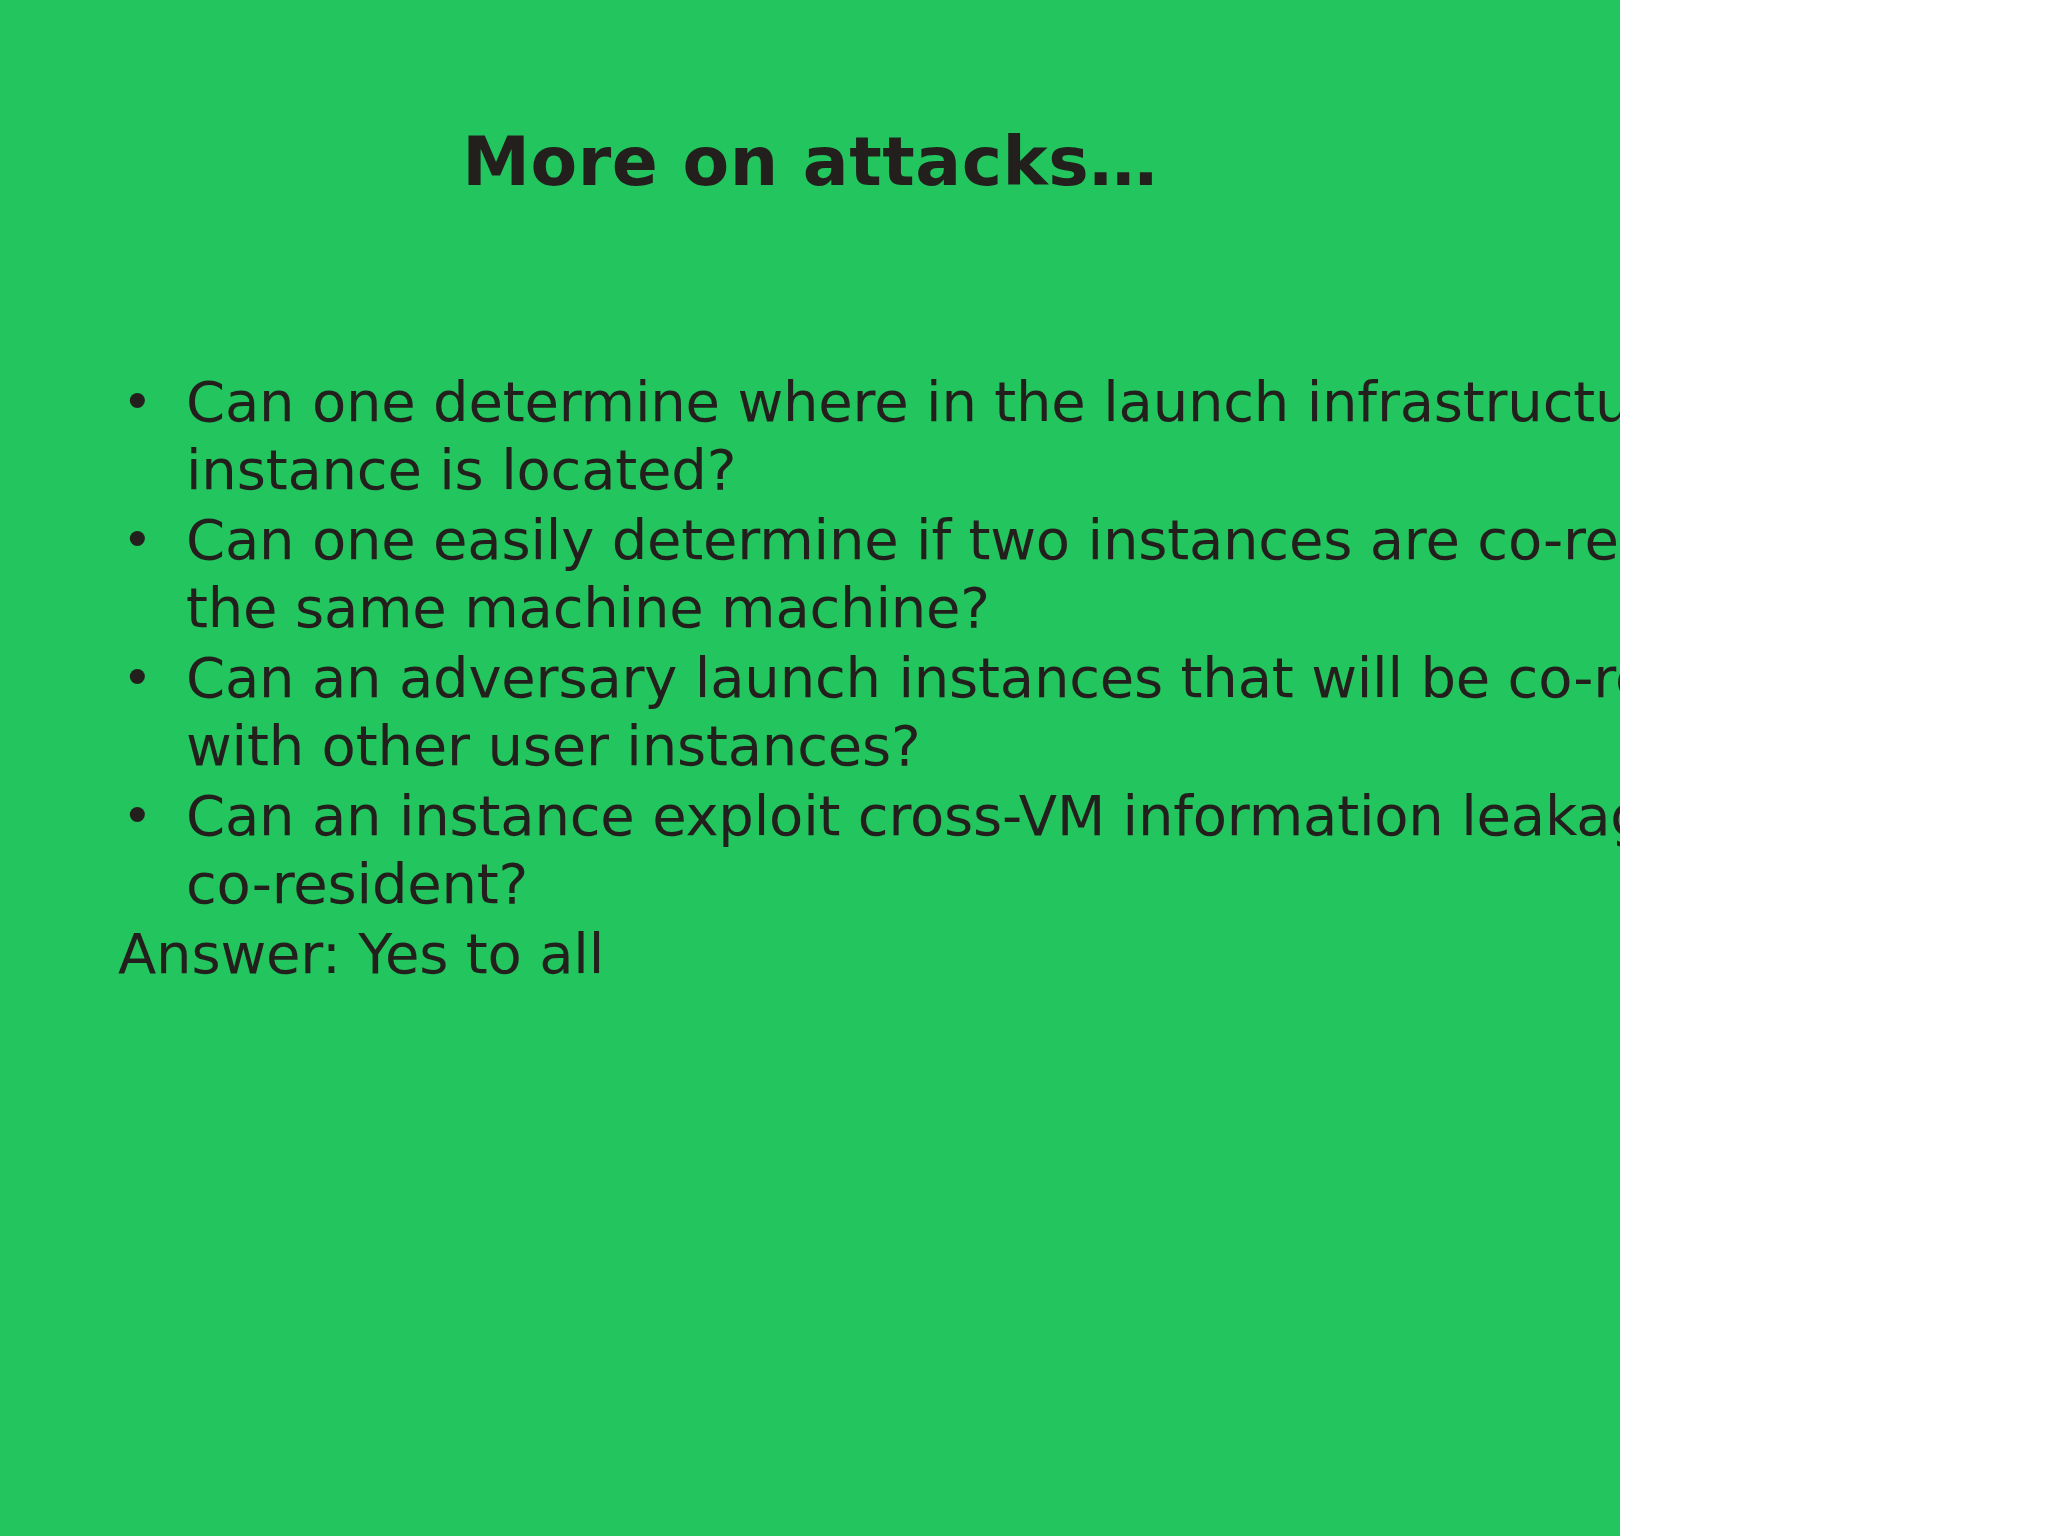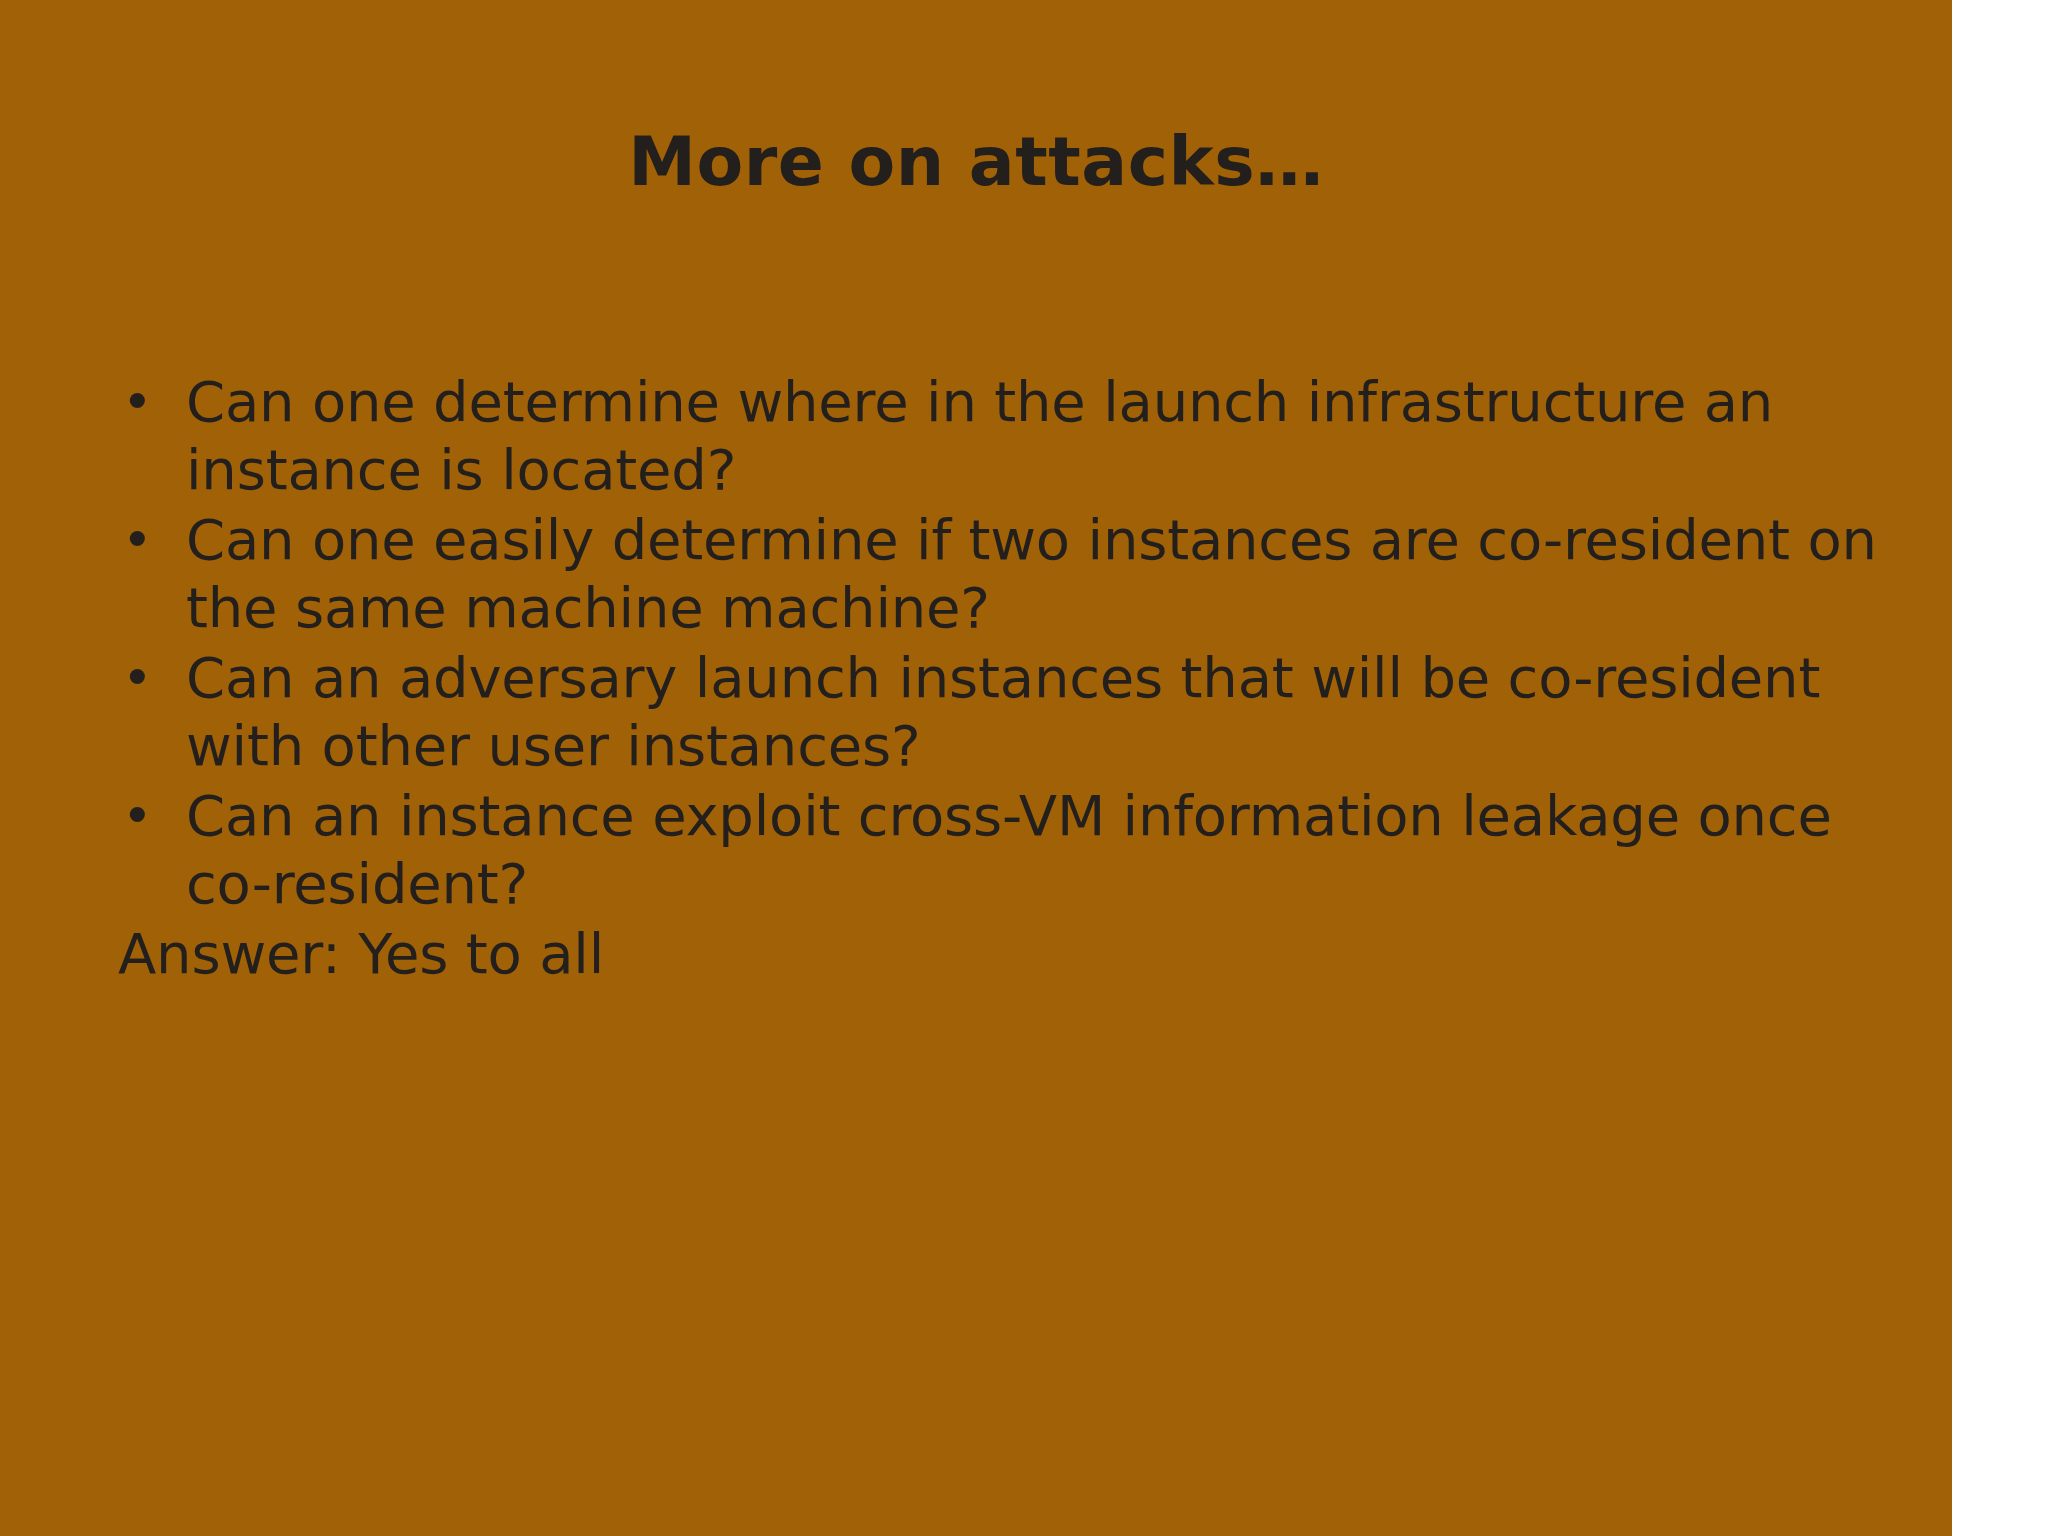--- a/index.html
+++ b/index.html
@@ -3,23 +3,23 @@
 <meta charset="utf-8">
 <title>Slide</title>
 <style>
   html, body {
     margin: 0;
     padding: 0;
     background: #ffffff;
   }
   .slide {
     position: relative;
-    width: 1952px;
+    width: 1620px;
     height: 1536px;
-    background: #a16207;
+    background: #22c55e;
     overflow: hidden;
     font-family: "DejaVu Sans", sans-serif;
     color: #231f1c;
     box-sizing: border-box;
   }
 
   
   .slide-title {
     position: absolute;
     top: 126px;

